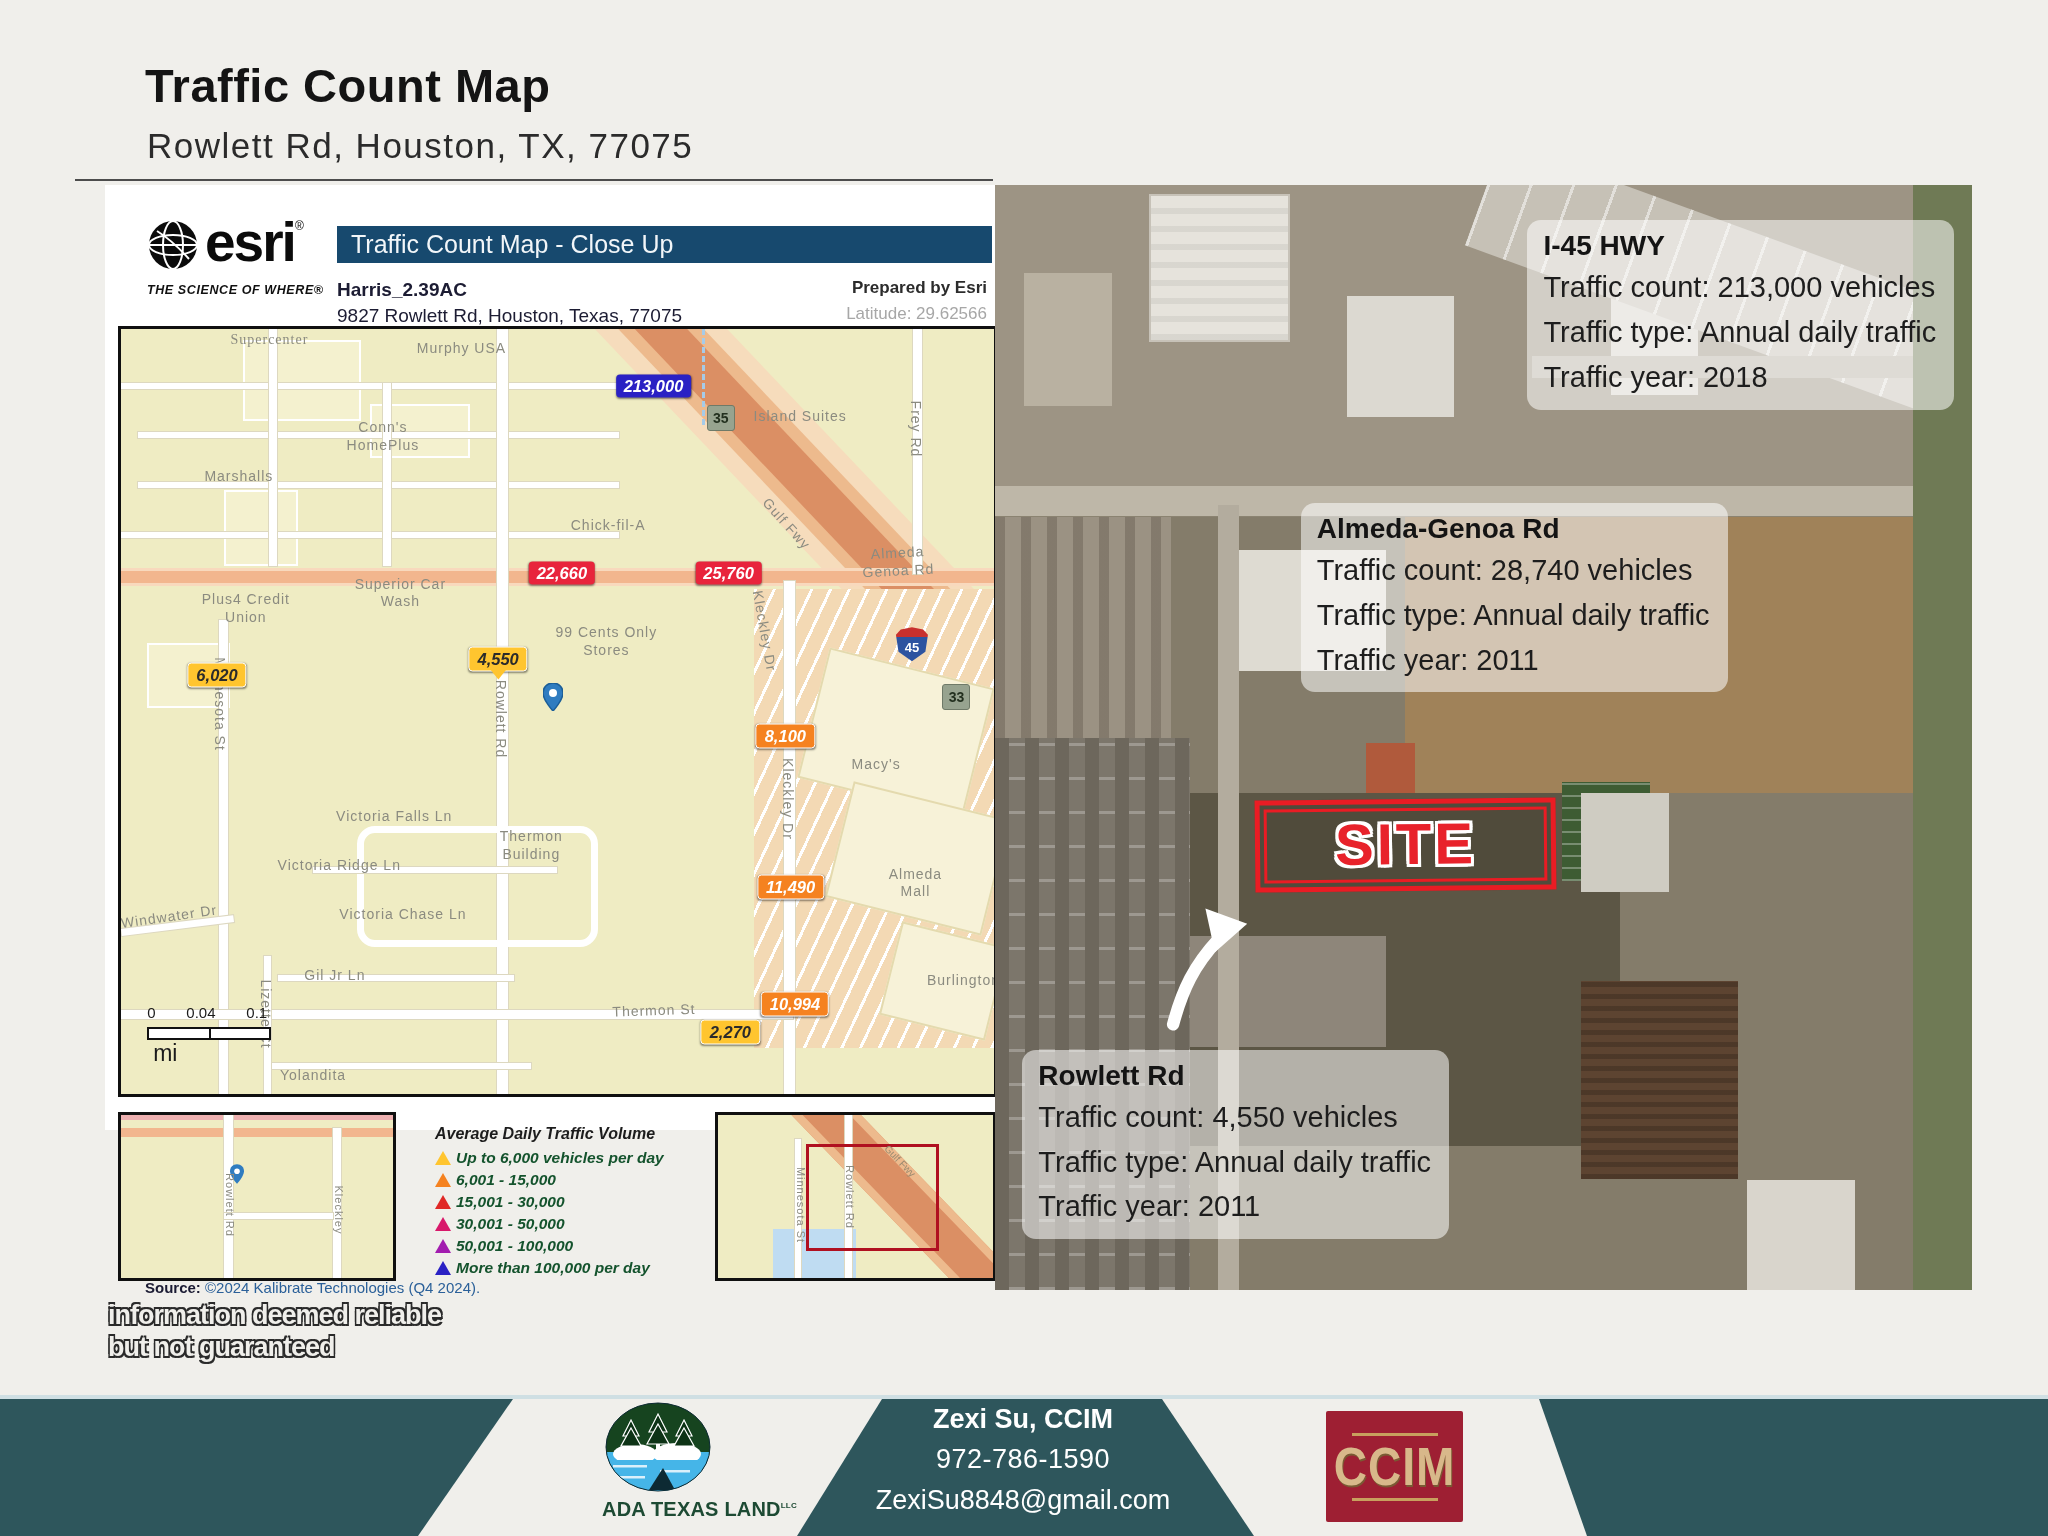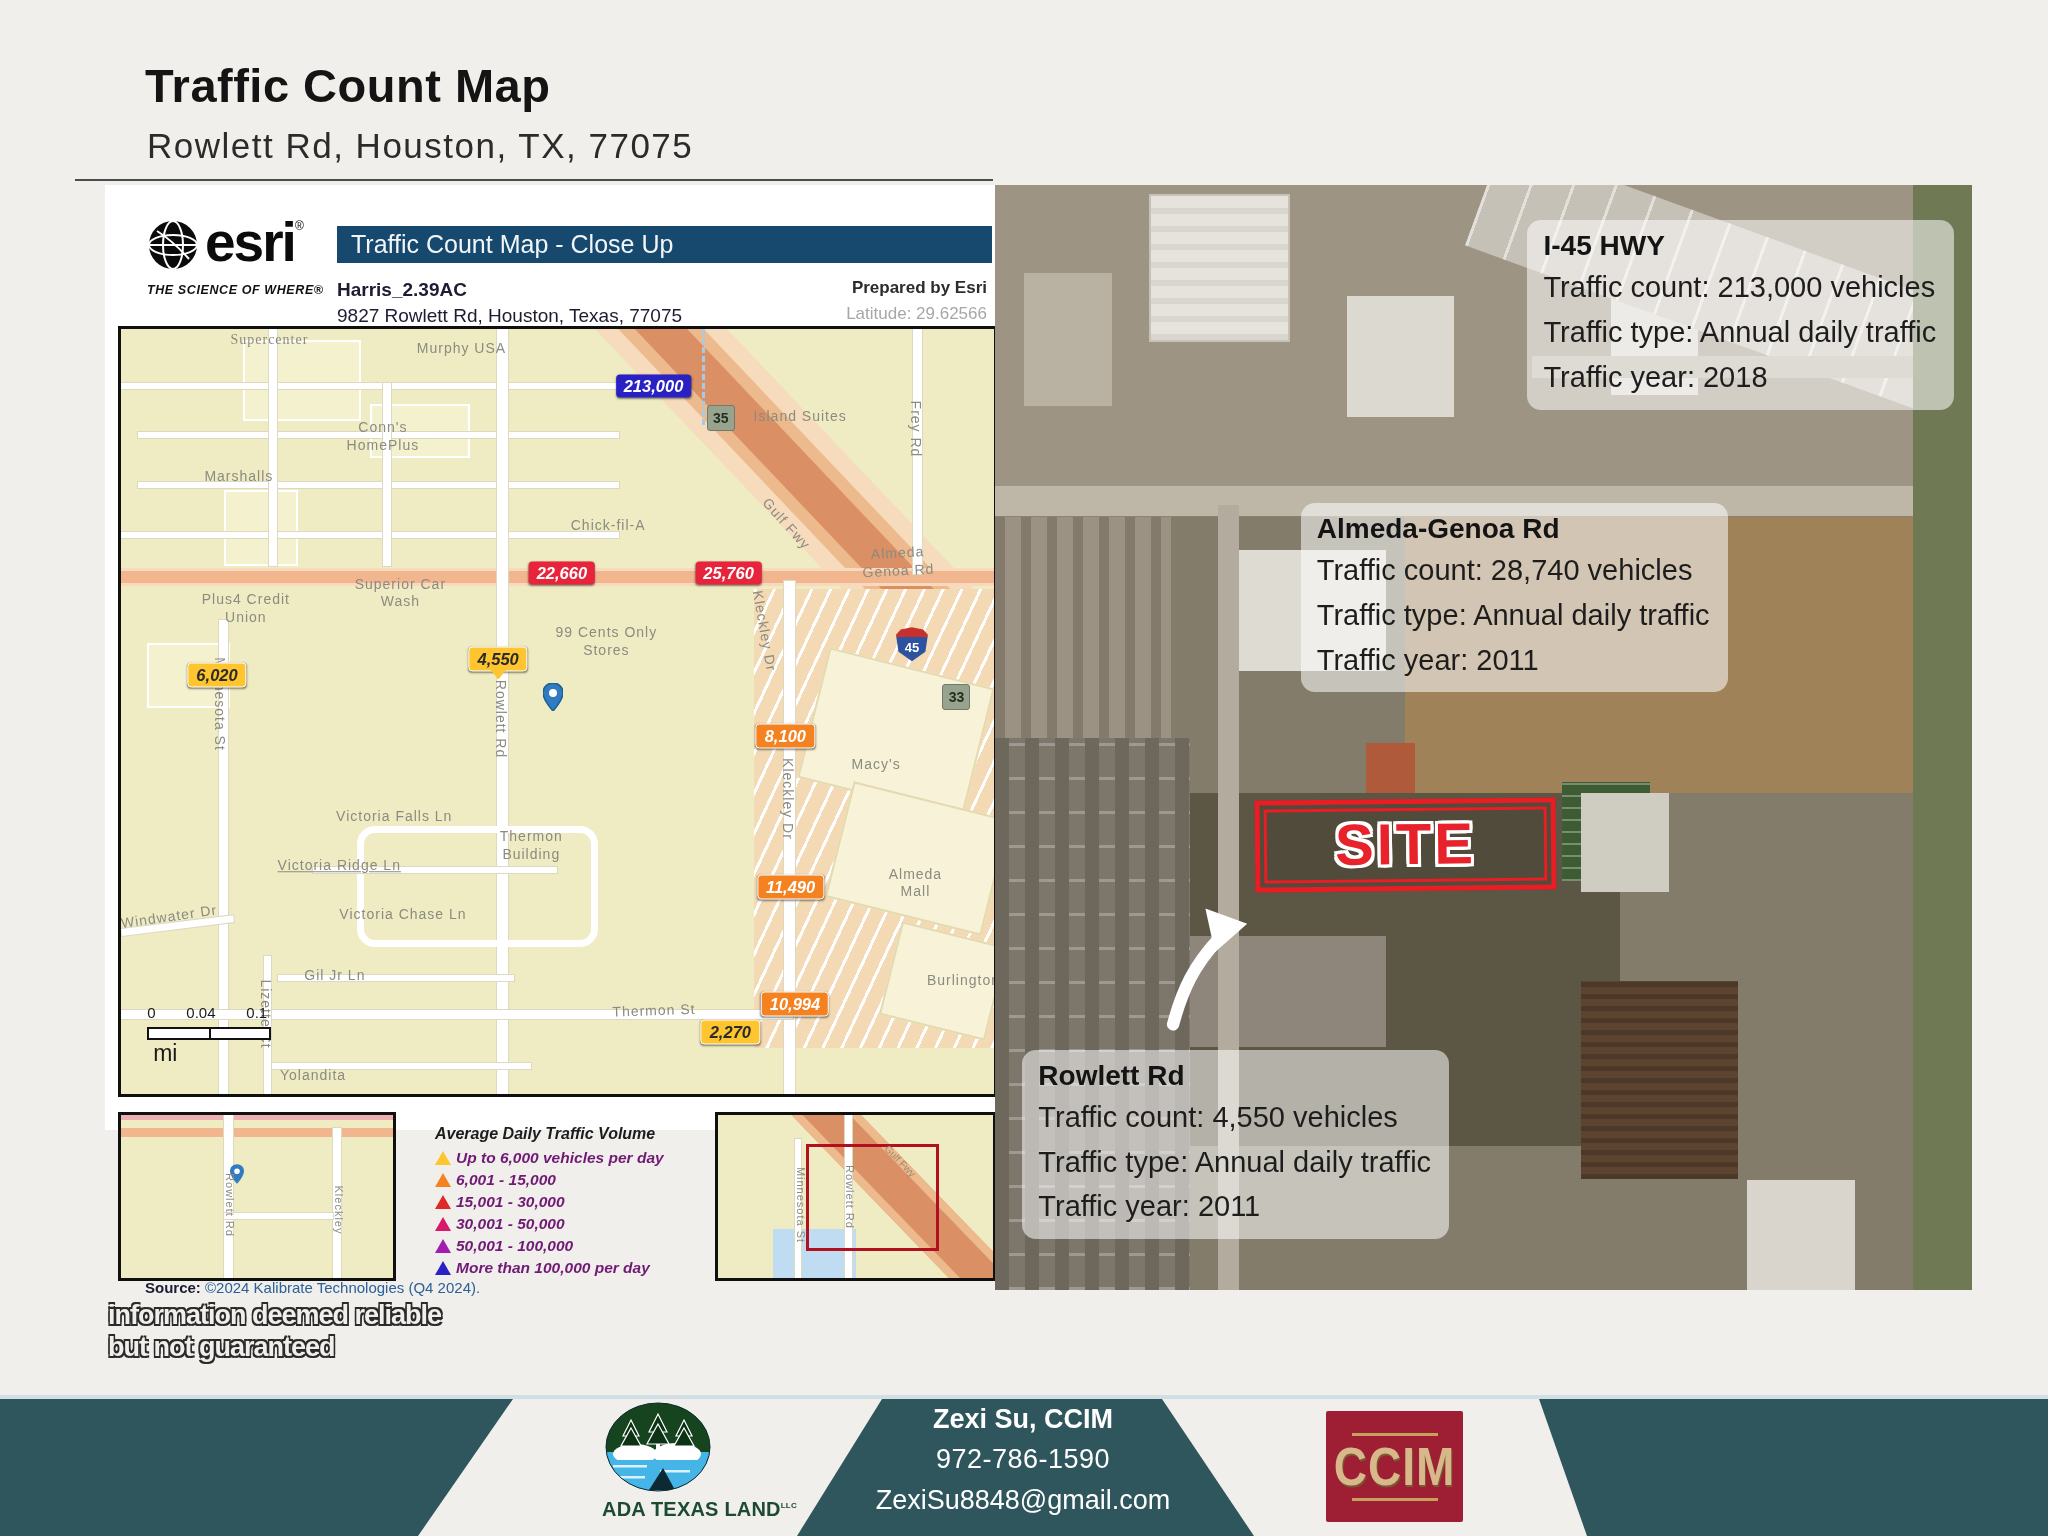--- a/index.html
+++ b/index.html
@@ -69,21 +69,21 @@
   .scale-mi{display:inline-block;margin-left:6px;font-size:23px;}
 
   
   .inset{border:3px solid #101010;background:#efecc3;overflow:hidden;}
   .inset-left{left:13px;top:927px;width:272px;height:163px;}
   .inset-right{left:610px;top:927px;width:275px;height:163px;}
   .inset .vlab{position:absolute;transform:translate(-50%,-50%) rotate(90deg);font-size:11px;color:#8b8b80;letter-spacing:1px;white-space:nowrap;}
   .inset .dlab{position:absolute;transform:translate(-50%,-50%) rotate(46deg);font-size:10px;color:#9a8a70;white-space:nowrap;}
   .legend{left:330px;top:940px;width:265px;}
   .legend-title{font-size:16px;font-weight:700;font-style:italic;color:#1c1c1c;margin-bottom:6px;}
-  .legend-item{display:flex;align-items:center;margin:4px 0;font-size:15.5px;font-weight:700;font-style:italic;color:#701a75;}
+  .legend-item{display:flex;align-items:center;margin:4px 0;font-size:15.5px;font-weight:700;font-style:italic;color:#14532d;}
   .tri{width:0;height:0;border-left:8px solid transparent;border-right:8px solid transparent;border-bottom:14px solid #000;margin-right:5px;flex:none;}
   .src{left:40px;top:1094px;font-size:15px;}
   .src b{color:#1b1b33;}
   .src span{color:#2b6099;}
 
   .disclaimer{left:108px;top:1300px;font-size:27px;font-weight:700;letter-spacing:-1px;line-height:1.18;color:#f0efeb;
      text-shadow:-1.6px -1.6px 0 #2a2a2a,1.6px -1.6px 0 #2a2a2a,-1.6px 1.6px 0 #2a2a2a,1.6px 1.6px 0 #2a2a2a;}
 
   
   .aerial{left:995px;top:185px;width:977px;height:1105px;background:#8b8371;overflow:hidden;}
@@ -215,21 +215,21 @@
           <div class="map-label" style="left: 89%; top: 30.4%; transform: translate(-50%, -50%) rotate(-3deg);">Almeda Genoa Rd</div>
           <div class="map-label" style="left: 76.2%; top: 25.5%; transform: translate(-50%, -50%) rotate(48deg);">Gulf Fwy</div>
           <div class="map-label" style="left: 90.9%; top: 13.1%; transform: translate(-50%, -50%) rotate(90deg);">Frey Rd</div>
           <div class="map-label" style="left: 43.4%; top: 51%; transform: translate(-50%, -50%) rotate(90deg);">Rowlett Rd</div>
           <div class="map-label" style="left: 11.2%; top: 49%; transform: translate(-50%, -50%) rotate(90deg);">Minnesota St</div>
           <div class="map-label" style="left: 73.6%; top: 39.5%; transform: translate(-50%, -50%) rotate(80deg);">Kleckley Dr</div>
           <div class="map-label" style="left: 76.3%; top: 61.5%; transform: translate(-50%, -50%) rotate(90deg);">Kleckley Dr</div>
           <div class="map-label" style="left: 31.3%; top: 63.8%;">Victoria Falls Ln</div>
           <div class="map-label" style="left: 47%; top: 67.5%;">Thermon
 Building</div>
-          <div class="map-label" style="left: 25%; top: 70.2%; text-decoration: underline;">Victoria Ridge Ln</div>
+          <div class="map-label" style="left: 25%; top: 70.2%;">Victoria Ridge Ln</div>
           <div class="map-label" style="left: 32.3%; top: 76.6%;">Victoria Chase Ln</div>
           <div class="map-label" style="left: 5.5%; top: 76.8%; transform: translate(-50%, -50%) rotate(-8deg);">Windwater Dr</div>
           <div class="map-label" style="left: 24.5%; top: 84.6%;">Gil Jr Ln</div>
           <div class="map-label" style="left: 61%; top: 89.2%; transform: translate(-50%, -50%) rotate(-2deg);">Thermon St</div>
           <div class="map-label" style="left: 86.5%; top: 57%;">Macy's</div>
           <div class="map-label" style="left: 91%; top: 72.4%;">Almeda Mall</div>
           <div class="map-label" style="left: 96.5%; top: 85.2%;">Burlington</div>
           <div class="map-label" style="left: 22%; top: 97.6%;">Yolandita</div>
           <div class="map-label" style="left: 16.5%; top: 89.5%; transform: translate(-50%, -50%) rotate(90deg);">Lizette Ct</div>
         </div>

